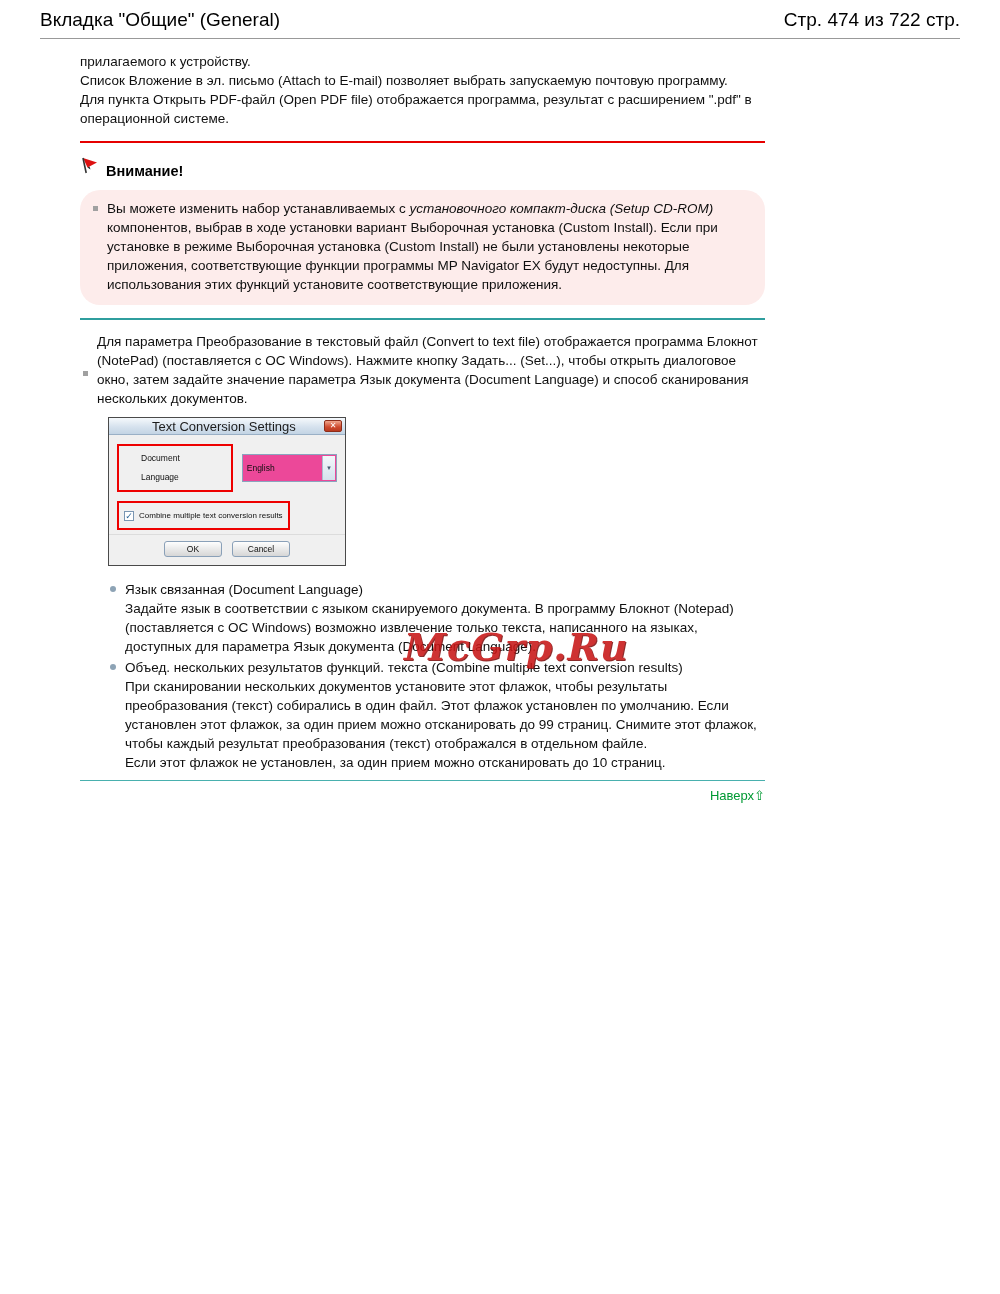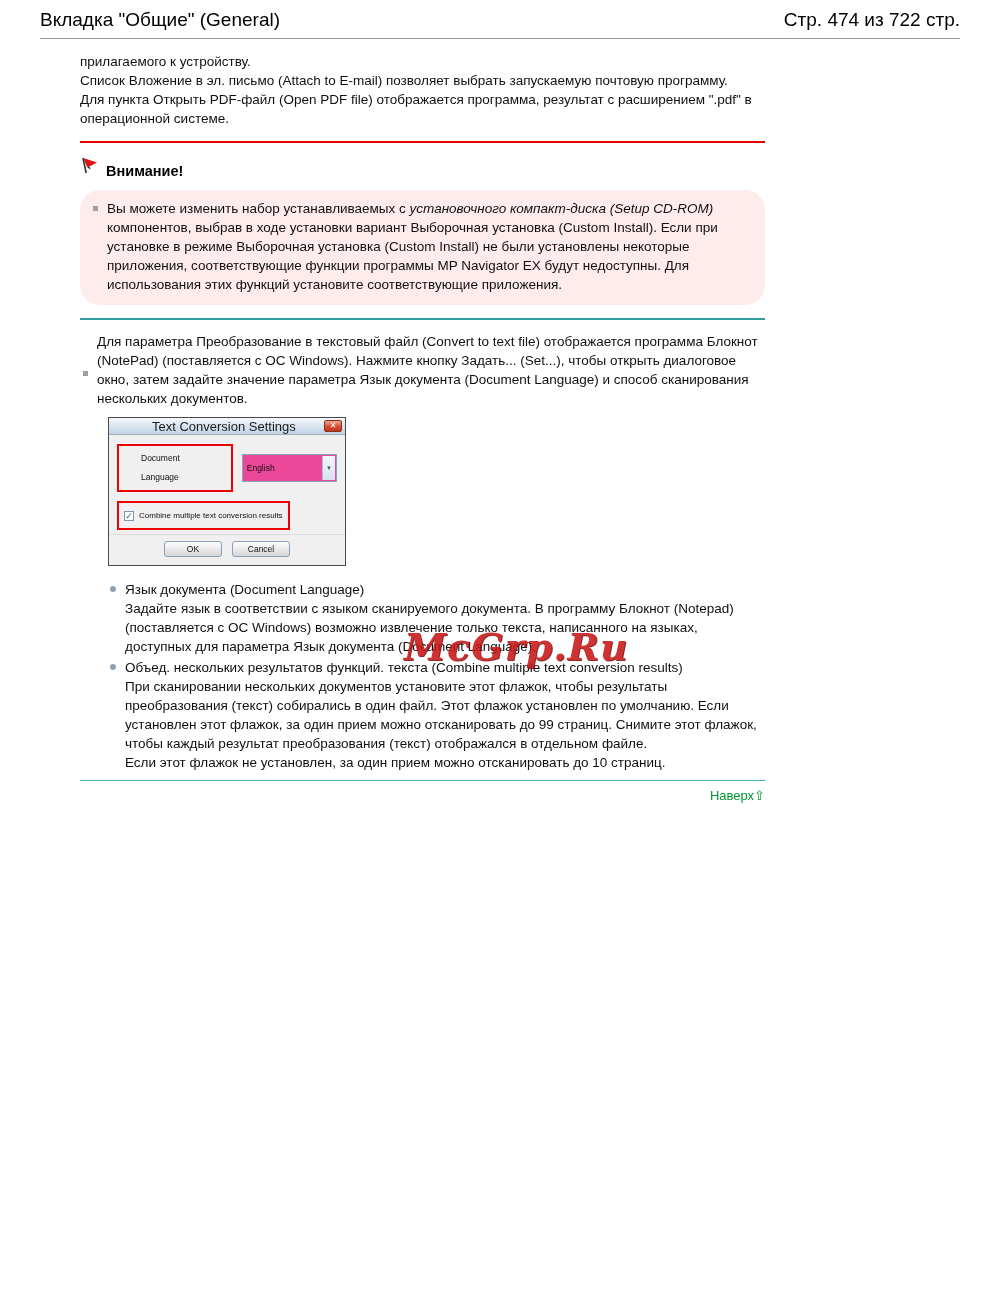--- a/index.html
+++ b/index.html
@@ -134,21 +134,21 @@
         <div class="dlg-footer">
           <span class="dlg-btn">OK</span>
           <span class="dlg-btn">Cancel</span>
         </div>
       </div>
 
       <div class="sub-list">
         <div class="sub-item">
           <span class="dot-bullet"></span>
           <div class="sub-body">
-            <p>Язык документа (Document Language)</p>
+            <p>Язык связанная (Document Language)</p>
             <p>Задайте язык в соответствии с языком сканируемого документа. В программу Блокнот (Notepad) (поставляется с ОС Windows) возможно извлечение только текста, написанного на языках, доступных для параметра Язык документа (Document Language).</p>
           </div>
         </div>
         <div class="sub-item">
           <span class="dot-bullet"></span>
           <div class="sub-body">
             <p>Объед. нескольких результатов функций. текста (Combine multiple text conversion results)</p>
             <p>При сканировании нескольких документов установите этот флажок, чтобы результаты преобразования (текст) собирались в один файл. Этот флажок установлен по умолчанию. Если установлен этот флажок, за один прием можно отсканировать до 99 страниц. Снимите этот флажок, чтобы каждый результат преобразования (текст) отображался в отдельном файле.</p>
             <p>Если этот флажок не установлен, за один прием можно отсканировать до 10 страниц.</p>
           </div>

